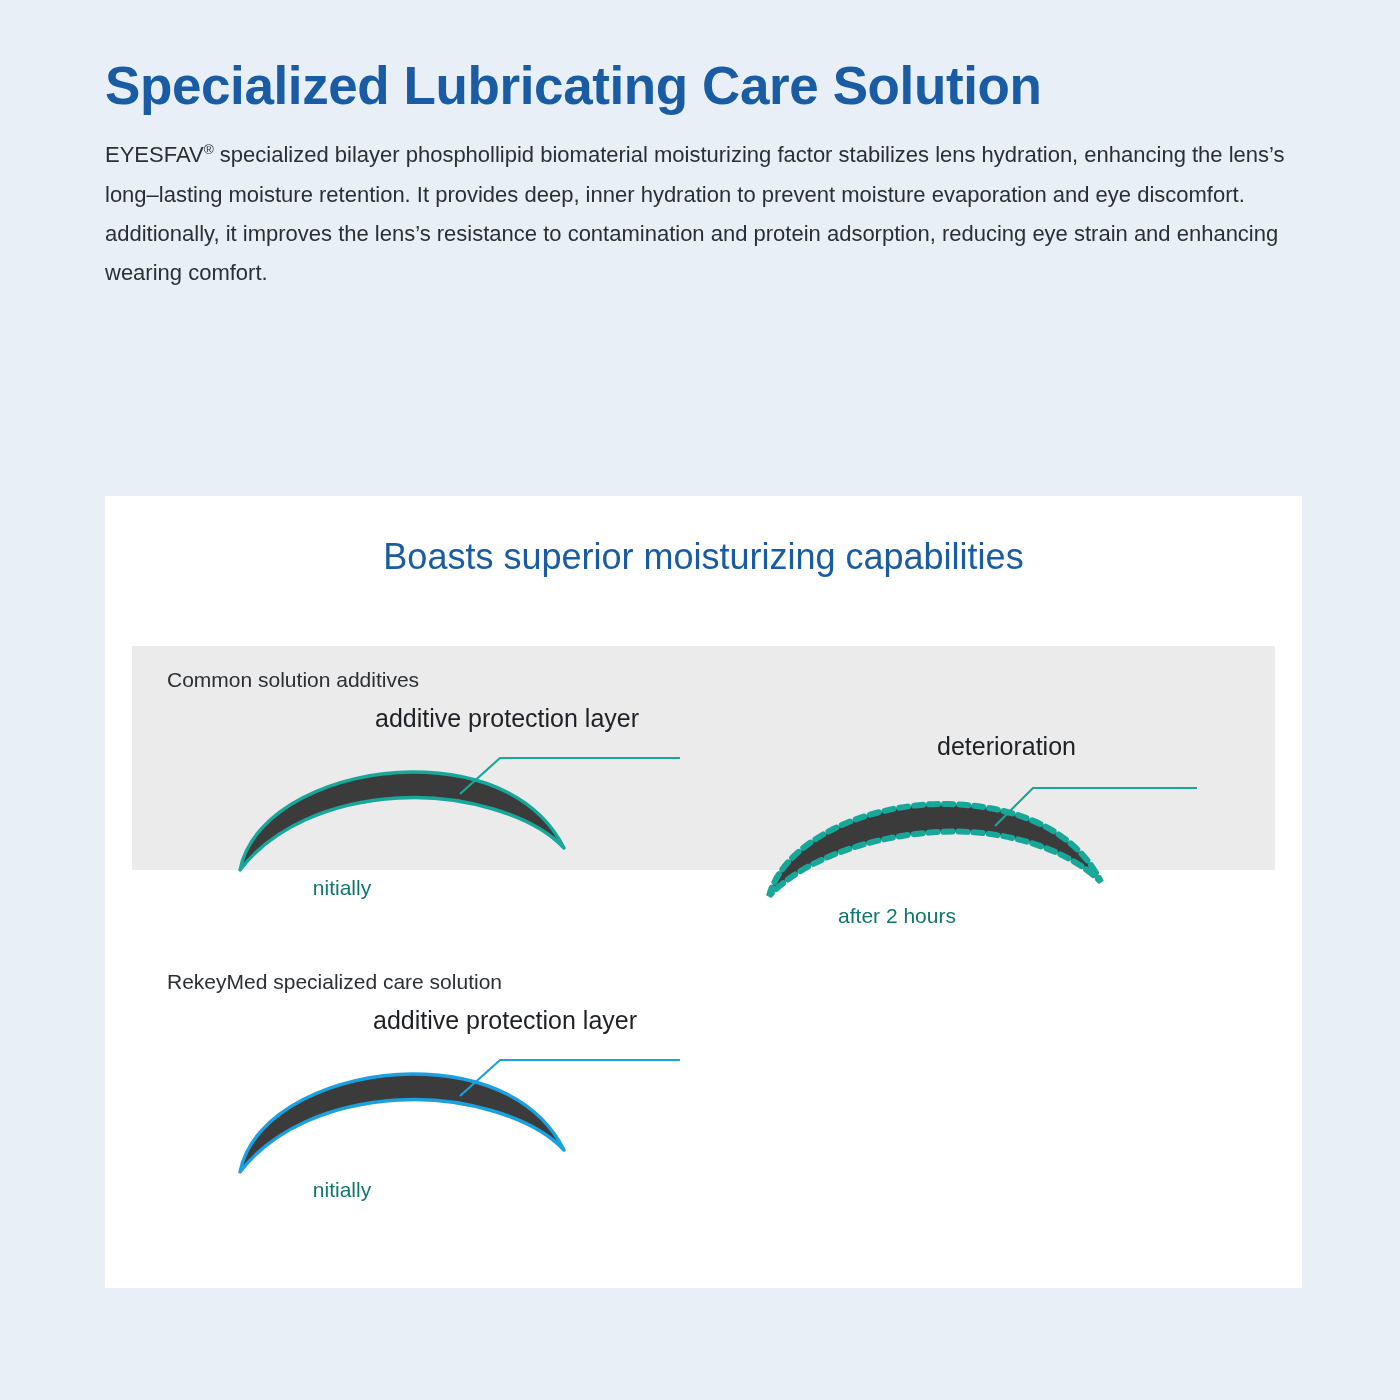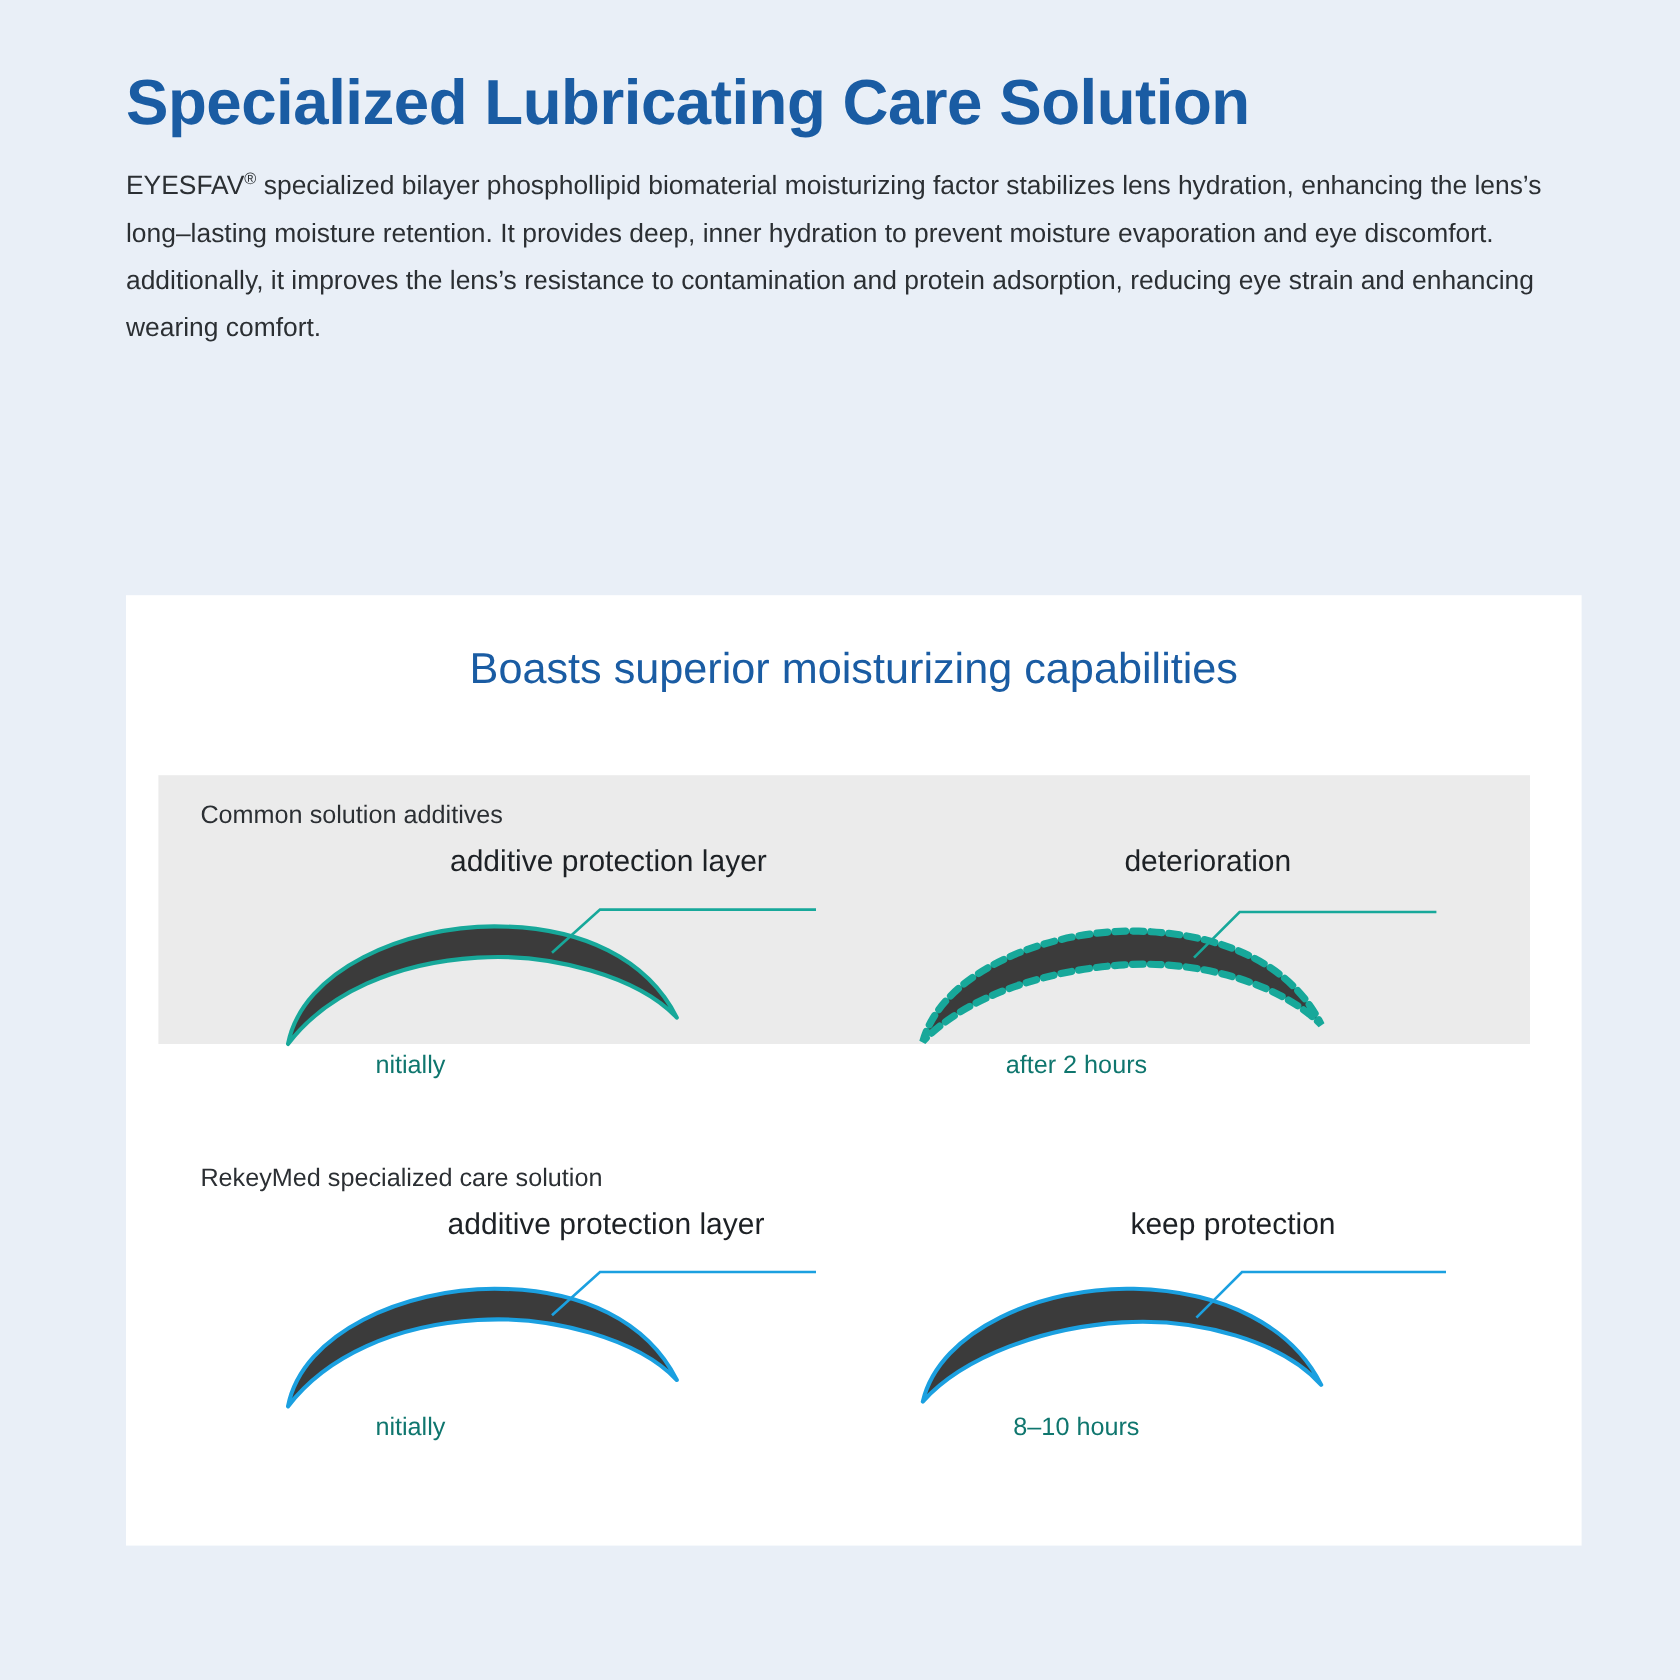--- a/index.html
+++ b/index.html
@@ -59,21 +59,20 @@
   }
 
   
   .card {
     position: absolute;
     left: 105px;
     top: 496px;
     width: 1197px;
     height: 792px;
     background: #ffffff;
-    padding-left: 16px;
   }
   .card-title {
     position: absolute;
     left: 0;
     right: 0;
     top: 40px;
     text-align: center;
     font-size: 36px;
     color: #1a5ca3;
     font-weight: normal;
@@ -104,21 +103,21 @@
     color: #2b2f33;
   }
 
   .fig {
     position: absolute;
     top: 52px;
     width: 520px;
     height: 215px;
   }
   .fig-left  { left: 28px; }
-  .fig-right { left: 595px; }
+  .fig-right { left: 595px; margin-top: 28px; }
 
   .fig svg {
     position: absolute;
     left: 0;
     top: 0;
     width: 520px;
     height: 180px;
     overflow: visible;
   }
 
@@ -187,25 +186,16 @@
       <div class="fig fig-left">
         <svg viewBox="0 0 520 180">
           <path d="M80,172 C92,110 178,74 252,74 C326,74 380,102 404,150
                    C372,116 300,96 238,100 C170,104 112,130 80,172 Z" fill="#3b3b3b" stroke="#1ba0e0" stroke-width="3.4" stroke-linejoin="round"></path>
           <polyline points="300,96 340,60 520,60" fill="none" stroke="#1ba0e0" stroke-width="2.2"></polyline>
         </svg>
         <div class="callout callout-bl">additive protection layer</div>
         <div class="caption">nitially</div>
       </div>
 
-      <div class="fig fig-right">
-        <svg viewBox="0 0 520 180">
-          <path d="M42,168 C56,108 142,72 218,74 C294,76 350,106 374,154
-                   C342,118 272,98 208,102 C144,106 76,130 42,168 Z" fill="#3b3b3b" stroke="#1ba0e0" stroke-width="3.4" stroke-linejoin="round"></path>
-          <polyline points="270,98 308,60 478,60" fill="none" stroke="#1ba0e0" stroke-width="2.2"></polyline>
-        </svg>
-        <div class="callout callout-br">keep protection</div>
-        <div class="caption">8–10 hours</div>
-      </div>
     </div>
 
   </div>
 </div>
 
 </body></html>

